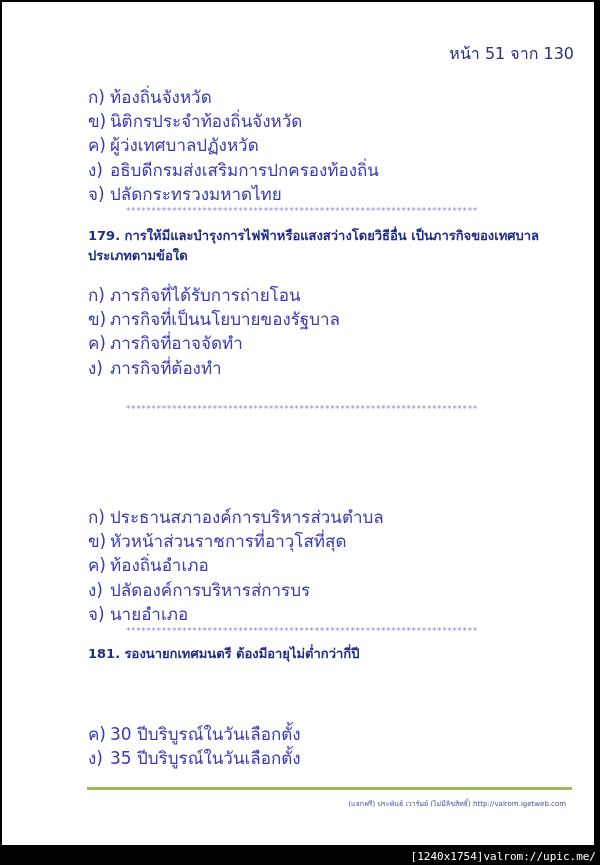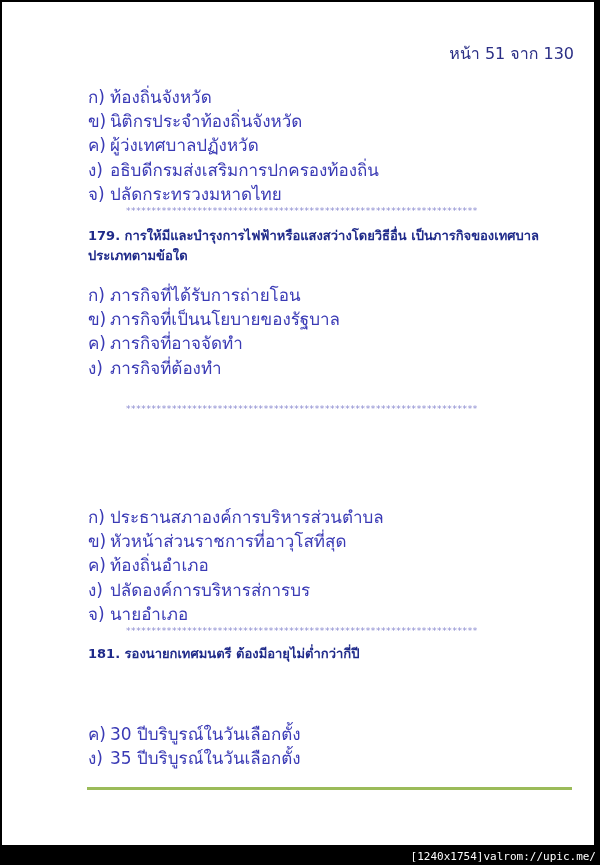--- a/index.html
+++ b/index.html
@@ -69,15 +69,16 @@
   <div class="choice" style="top:549px"><span class="letter">ค)</span><span>ท้องถิ่นอำเภอ</span></div>
   <div class="choice" style="top:574px"><span class="letter">ง)</span><span>ปลัดองค์การบริหารส่การบร</span></div>
   <div class="choice" style="top:598px"><span class="letter">จ)</span><span>นายอำเภอ</span></div>
   <div class="stars" style="top:623px">*********************************************************************</div>
 
   <div class="question" style="top:642px">181. รองนายกเทศมนตรี ต้องมีอายุไม่ต่ำกว่ากี่ปี</div>
   <div class="choice" style="top:718px"><span class="letter">ค)</span><span>30 ปีบริบูรณ์ในวันเลือกตั้ง</span></div>
   <div class="choice" style="top:742px"><span class="letter">ง)</span><span>35 ปีบริบูรณ์ในวันเลือกตั้ง</span></div>
 
   <div class="rule"></div>
+  <div class="footer">(แจกฟรี) ประพันธ์ เวารัมย์ (ไม่มีลิขสิทธิ์)  http://valrom.igetweb.com</div>
 </div>
 
 <div class="watermark">[1240x1754]valrom://upic.me/</div>
 
 </body></html>

